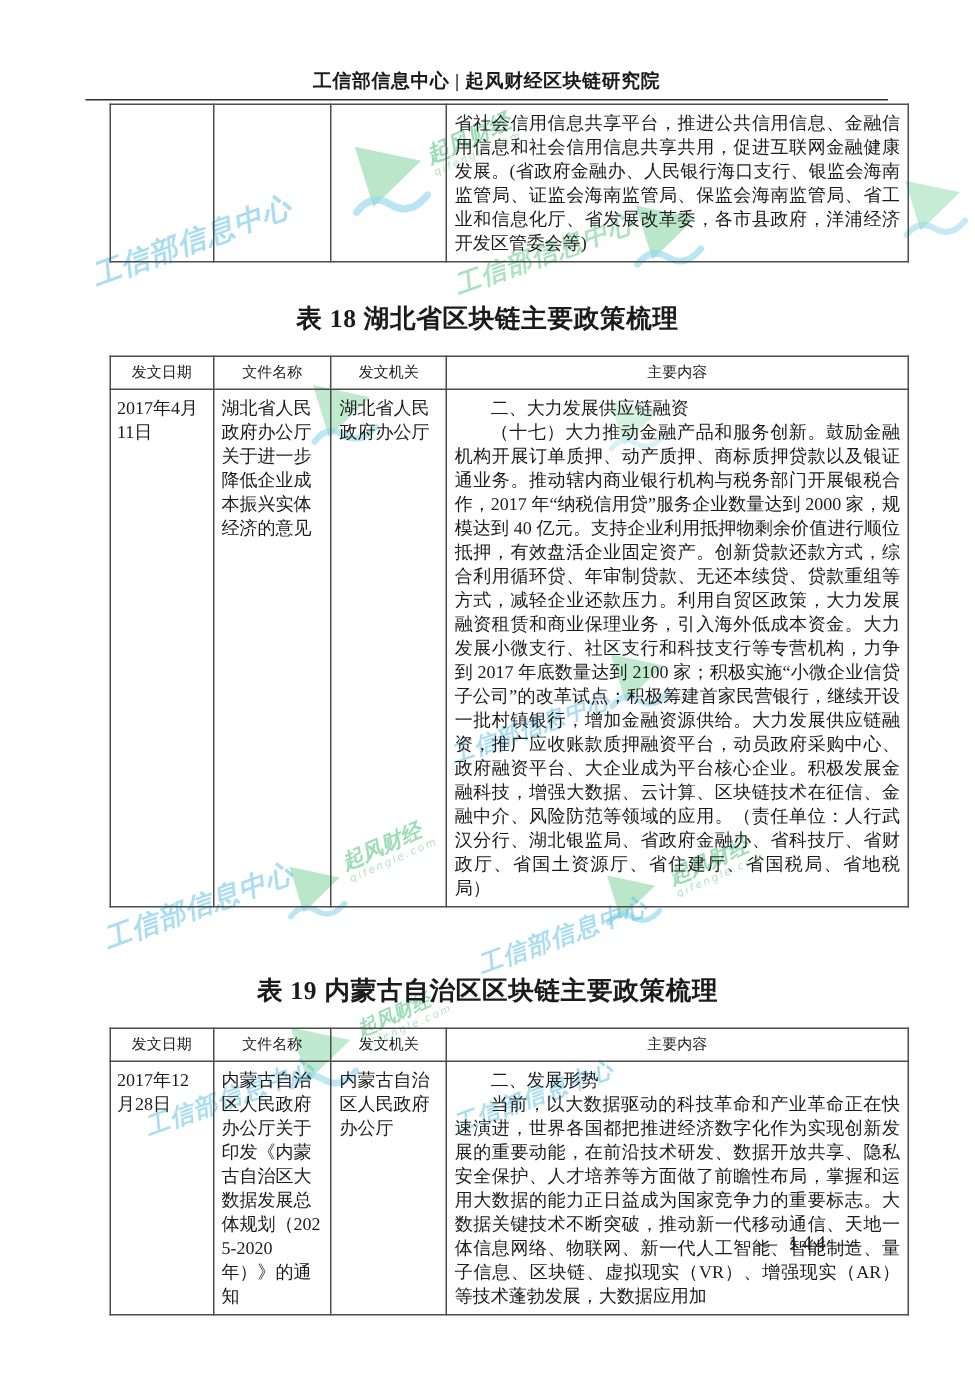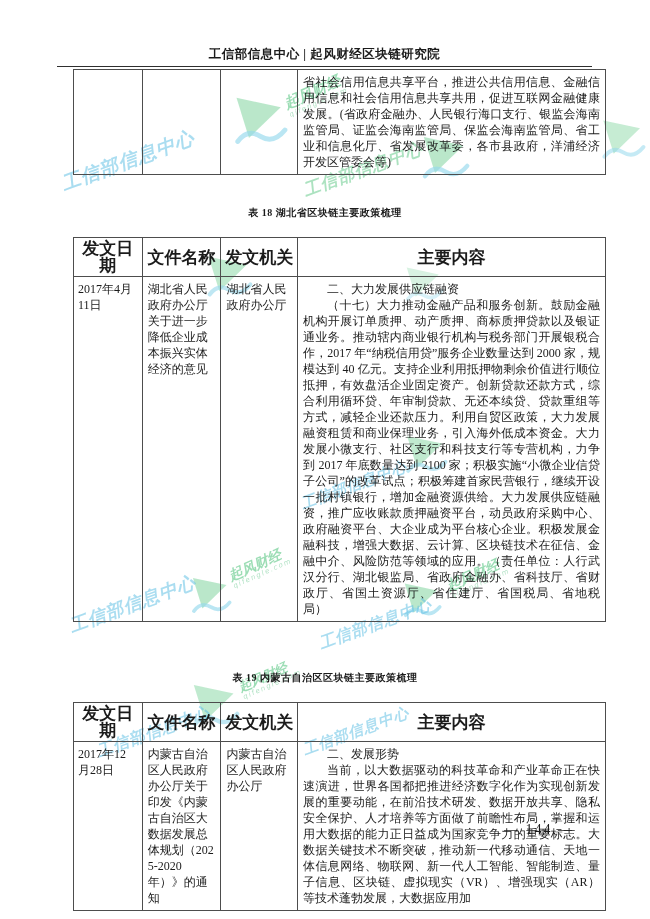--- a/index.html
+++ b/index.html
@@ -58,34 +58,34 @@
   table.cont{margin-top:2px;}
   table.doc-table td, table.doc-table th{
     border:1px solid #4d4d4d;
     vertical-align:top;
     font-size:12px;
     line-height:16px;
     padding:4px 5px;
     word-break:break-all;
   }
   table.doc-table th{
-    font-size:17px;
-    font-weight:bold;
+    font-size:10px;
+    font-weight:normal;
     text-align:center;
     padding:2px 0;
     line-height:17px;
     vertical-align:middle;
   }
   td .p{margin:0;text-align:justify;}
   td .p.indent{text-indent:2em;}
   td.main-cell{padding:4px 6px;}
   .tbl-title{
     margin:0;
     text-align:center;
-    font-size:10px;font-weight:bold;
+    font-size:17px;font-weight:bold;
     letter-spacing:.5px;
     line-height:14px;
   }
   .title-18{margin-top:31px;}
   .title-19{margin-top:49px;}
   .policy-table{margin-top:17px;}
   .page-number{
     position:absolute;
     top:822px;right:76px;
     font-size:14px;

